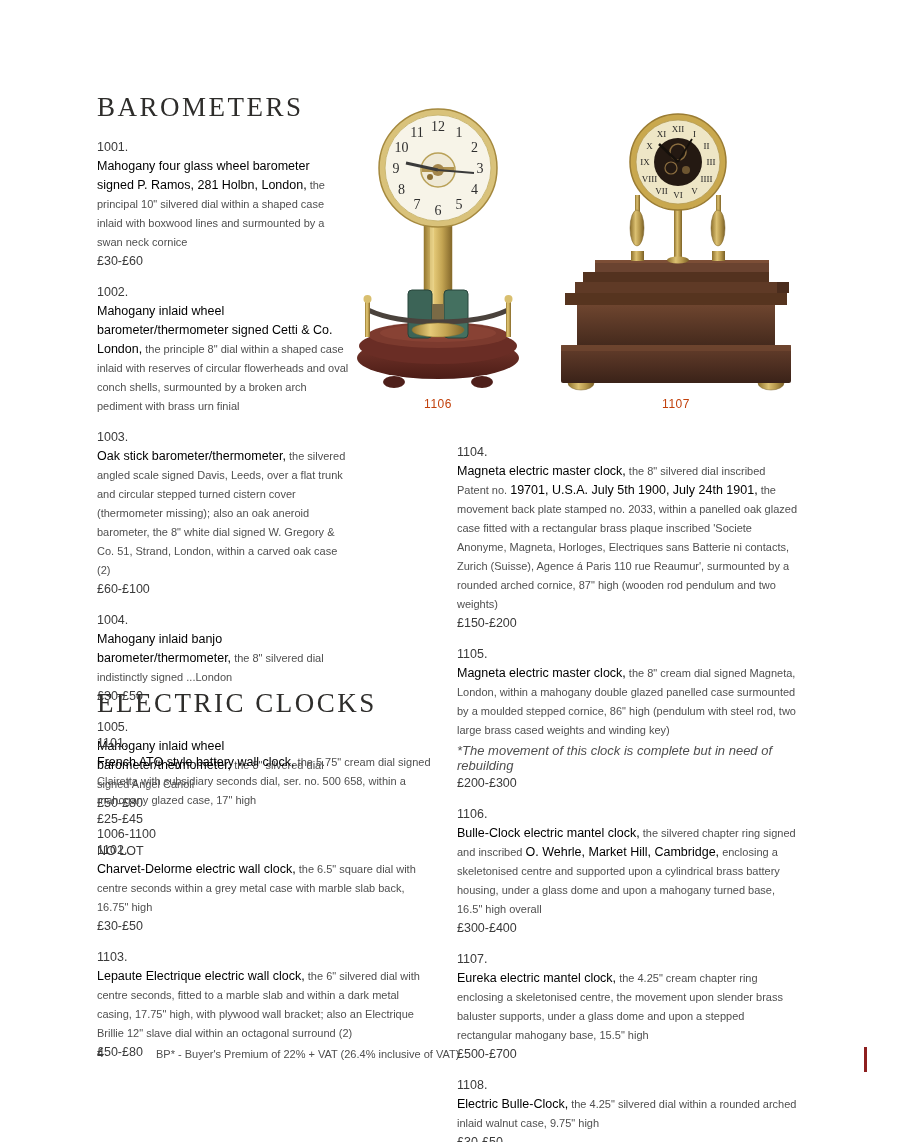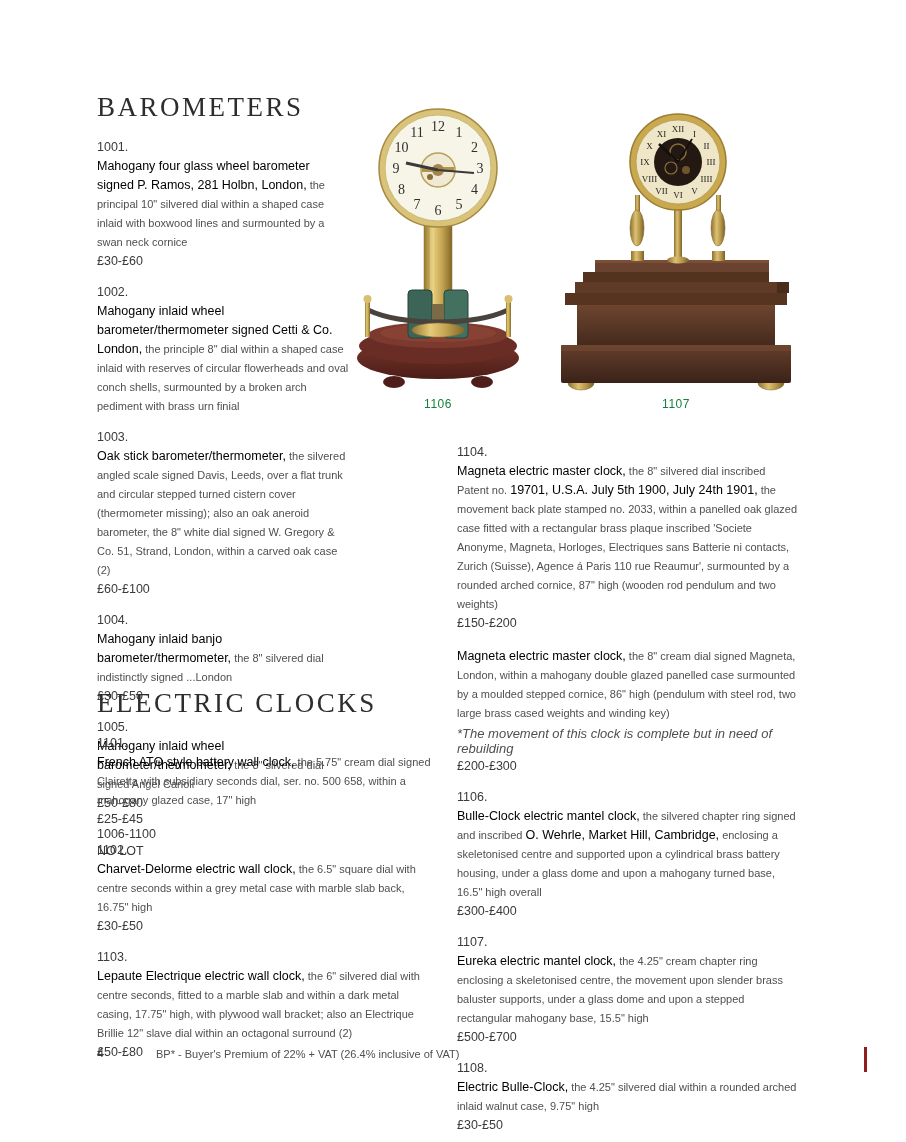--- a/index.html
+++ b/index.html
@@ -12,21 +12,21 @@
   .col-right{position:absolute;left:457px;top:444px;width:342px;}
   .lot{margin-bottom:14px;}
   .lot-number{font-size:12.5px;color:#3a3a3a;line-height:17px;}
   .lot-desc{line-height:17px;}
   .seg-strong{font-size:12.5px;color:#000000;}
   .seg-normal{font-size:11px;color:#4f4f4f;}
   .lot-price{font-size:12.5px;color:#3a3a3a;line-height:17px;margin-top:2px;}
   .lot-note{font-size:13px;font-style:italic;color:#4f4f4f;line-height:15px;margin:4px 0 2px 0;}
   .no-lot{margin-bottom:10px;}
   .plate{position:absolute;}
-  .plate-caption{position:absolute;text-align:center;font-size:12px;color:#15803d;letter-spacing:0.5px;}
+  .plate-caption{position:absolute;text-align:center;font-size:12px;color:#c2410c;letter-spacing:0.5px;}
   .cap-left{left:352px;top:397px;width:172px;}
   .cap-right{left:545px;top:397px;width:262px;}
   .footer-pagenum{position:absolute;left:97px;top:1046px;font-size:12.5px;color:#3a3a3a;}
   .footer-note{position:absolute;left:156px;top:1048px;font-size:11px;color:#4f4f4f;}
   .footer-mark{position:absolute;left:864px;top:1047px;width:3px;height:25px;background:#8e1f1f;}
 </style>
 </head>
 <body>
 
 <div class="page">
@@ -87,20 +87,21 @@
   </div>
 
   <div class="col-right">
     <div id="lots-electric-right">
         <div class="lot">
           <div class="lot-number">1104.</div>
           <div class="lot-desc"><span class="seg-strong">Magneta electric master clock,</span><span class="seg-normal"> the 8" silvered dial inscribed Patent no. </span><span class="seg-strong">19701, U.S.A. July 5th 1900, July 24th 1901,</span><span class="seg-normal"> the movement back plate stamped no. 2033, within a panelled oak glazed case fitted with a rectangular brass plaque inscribed 'Societe Anonyme, Magneta, Horloges, Electriques sans Batterie ni contacts, Zurich (Suisse), Agence á Paris 110 rue Reaumur', surmounted by a rounded arched cornice, 87" high (wooden rod pendulum and two weights)</span></div>
           <div class="lot-price">£150-£200</div>
         </div>
         <div class="lot">
+          <div class="lot-number">1105.</div>
           <div class="lot-desc"><span class="seg-strong">Magneta electric master clock,</span><span class="seg-normal"> the 8" cream dial signed Magneta, London, within a mahogany double glazed panelled case surmounted by a moulded stepped cornice, 86" high (pendulum with steel rod, two large brass cased weights and winding key)</span></div>
           <div class="lot-note">*The movement of this clock is complete but in need of rebuilding</div>
           <div class="lot-price">£200-£300</div>
         </div>
         <div class="lot">
           <div class="lot-number">1106.</div>
           <div class="lot-desc"><span class="seg-strong">Bulle-Clock electric mantel clock,</span><span class="seg-normal"> the silvered chapter ring signed and inscribed </span><span class="seg-strong">O. Wehrle, Market Hill, Cambridge,</span><span class="seg-normal"> enclosing a skeletonised centre and supported upon a cylindrical brass battery housing, under a glass dome and upon a mahogany turned base, 16.5" high overall</span></div>
           <div class="lot-price">£300-£400</div>
         </div>
         <div class="lot">

